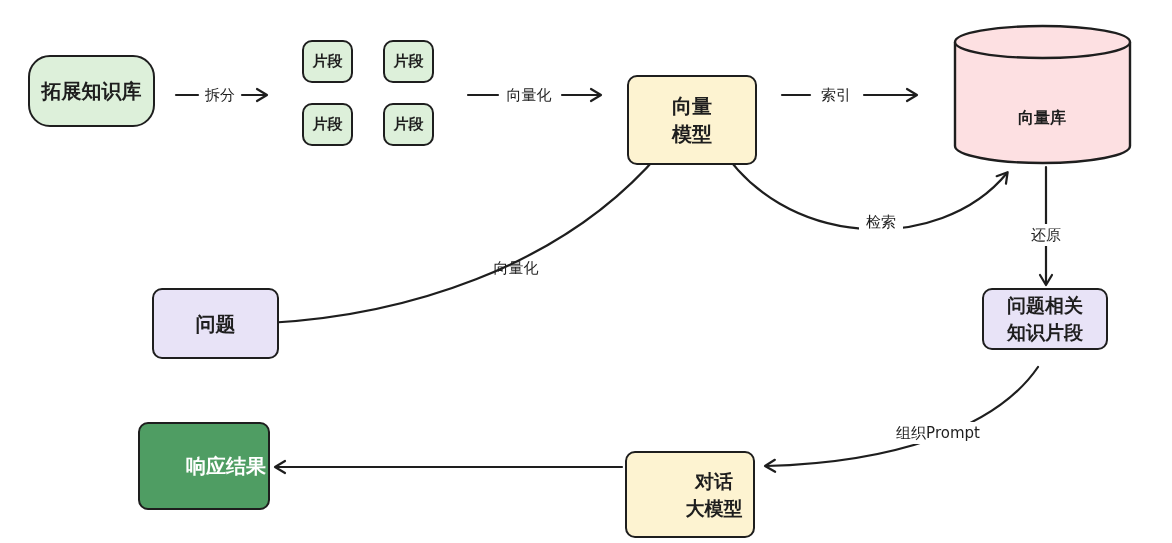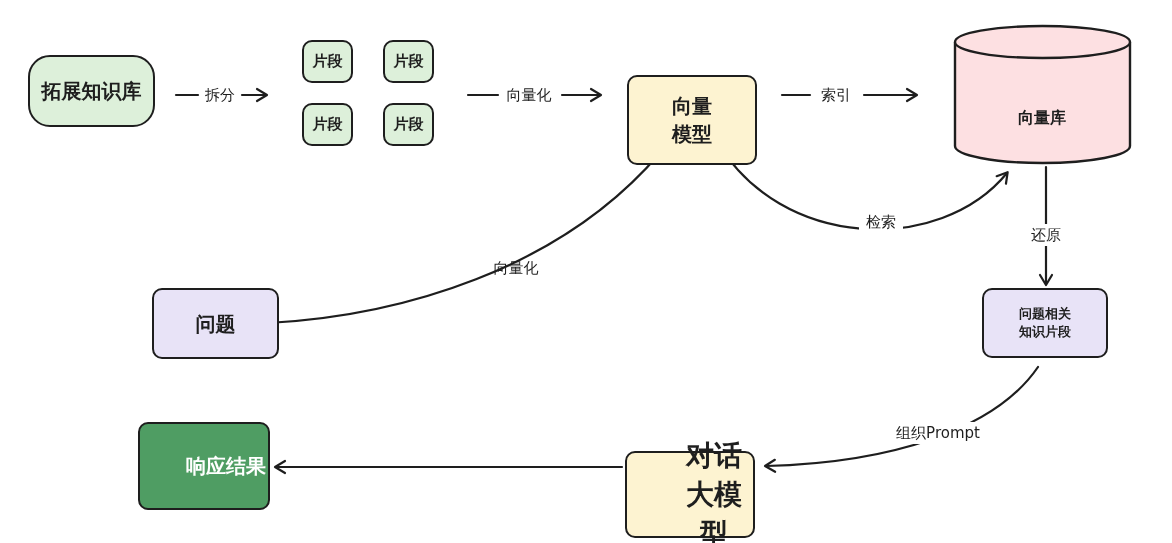--- a/index.html
+++ b/index.html
@@ -83,24 +83,24 @@
   <div class="node fill-green" style="left:302px;top:103px;width:51px;height:43px;font-size:15px;">片段</div>
   <div class="node fill-green" style="left:383px;top:103px;width:51px;height:43px;font-size:15px;">片段</div>
 
   <div class="node fill-cream" style="left:627px;top:47px;width:130px;height:90px;font-size:20px;">向量
 模型</div>
 
   <div class="cyl-label">向量库</div>
 
   <div class="node fill-lavender" style="left:152px;top:288px;width:127px;height:71px;font-size:20px;">问题</div>
 
-  <div class="node fill-lavender" style="left:982px;top:288px;width:126px;height:70px;font-size:13px;">问题相关
+  <div class="node fill-lavender" style="left:982px;top:288px;width:126px;height:62px;font-size:19px;">问题相关
 知识片段</div>
 
-  <div class="node fill-cream" style="left:625px;top:423px;width:130px;height:87px;font-size:28px;padding-left:48px;">对话
+  <div class="node fill-cream" style="left:625px;top:423px;width:130px;height:87px;font-size:19px;padding-left:48px;">对话
 大模型</div>
 
   <div class="node fill-darkgreen" style="left:138px;top:422px;width:132px;height:88px;font-size:20px;">响应结果</div>
 
   <div class="edge-label" style="left:220px;top:95px;text-align:right;">拆分</div>
   <div class="edge-label" style="left:529px;top:95px;">向量化</div>
   <div class="edge-label" style="left:836px;top:95px;">索引</div>
   <div class="edge-label" style="left:516px;top:268px;">向量化</div>
   <div class="edge-label masked" style="left:881px;top:222px;">检索</div>
   <div class="edge-label masked" style="left:1046px;top:227px;margin-top:8px;">还原</div>

